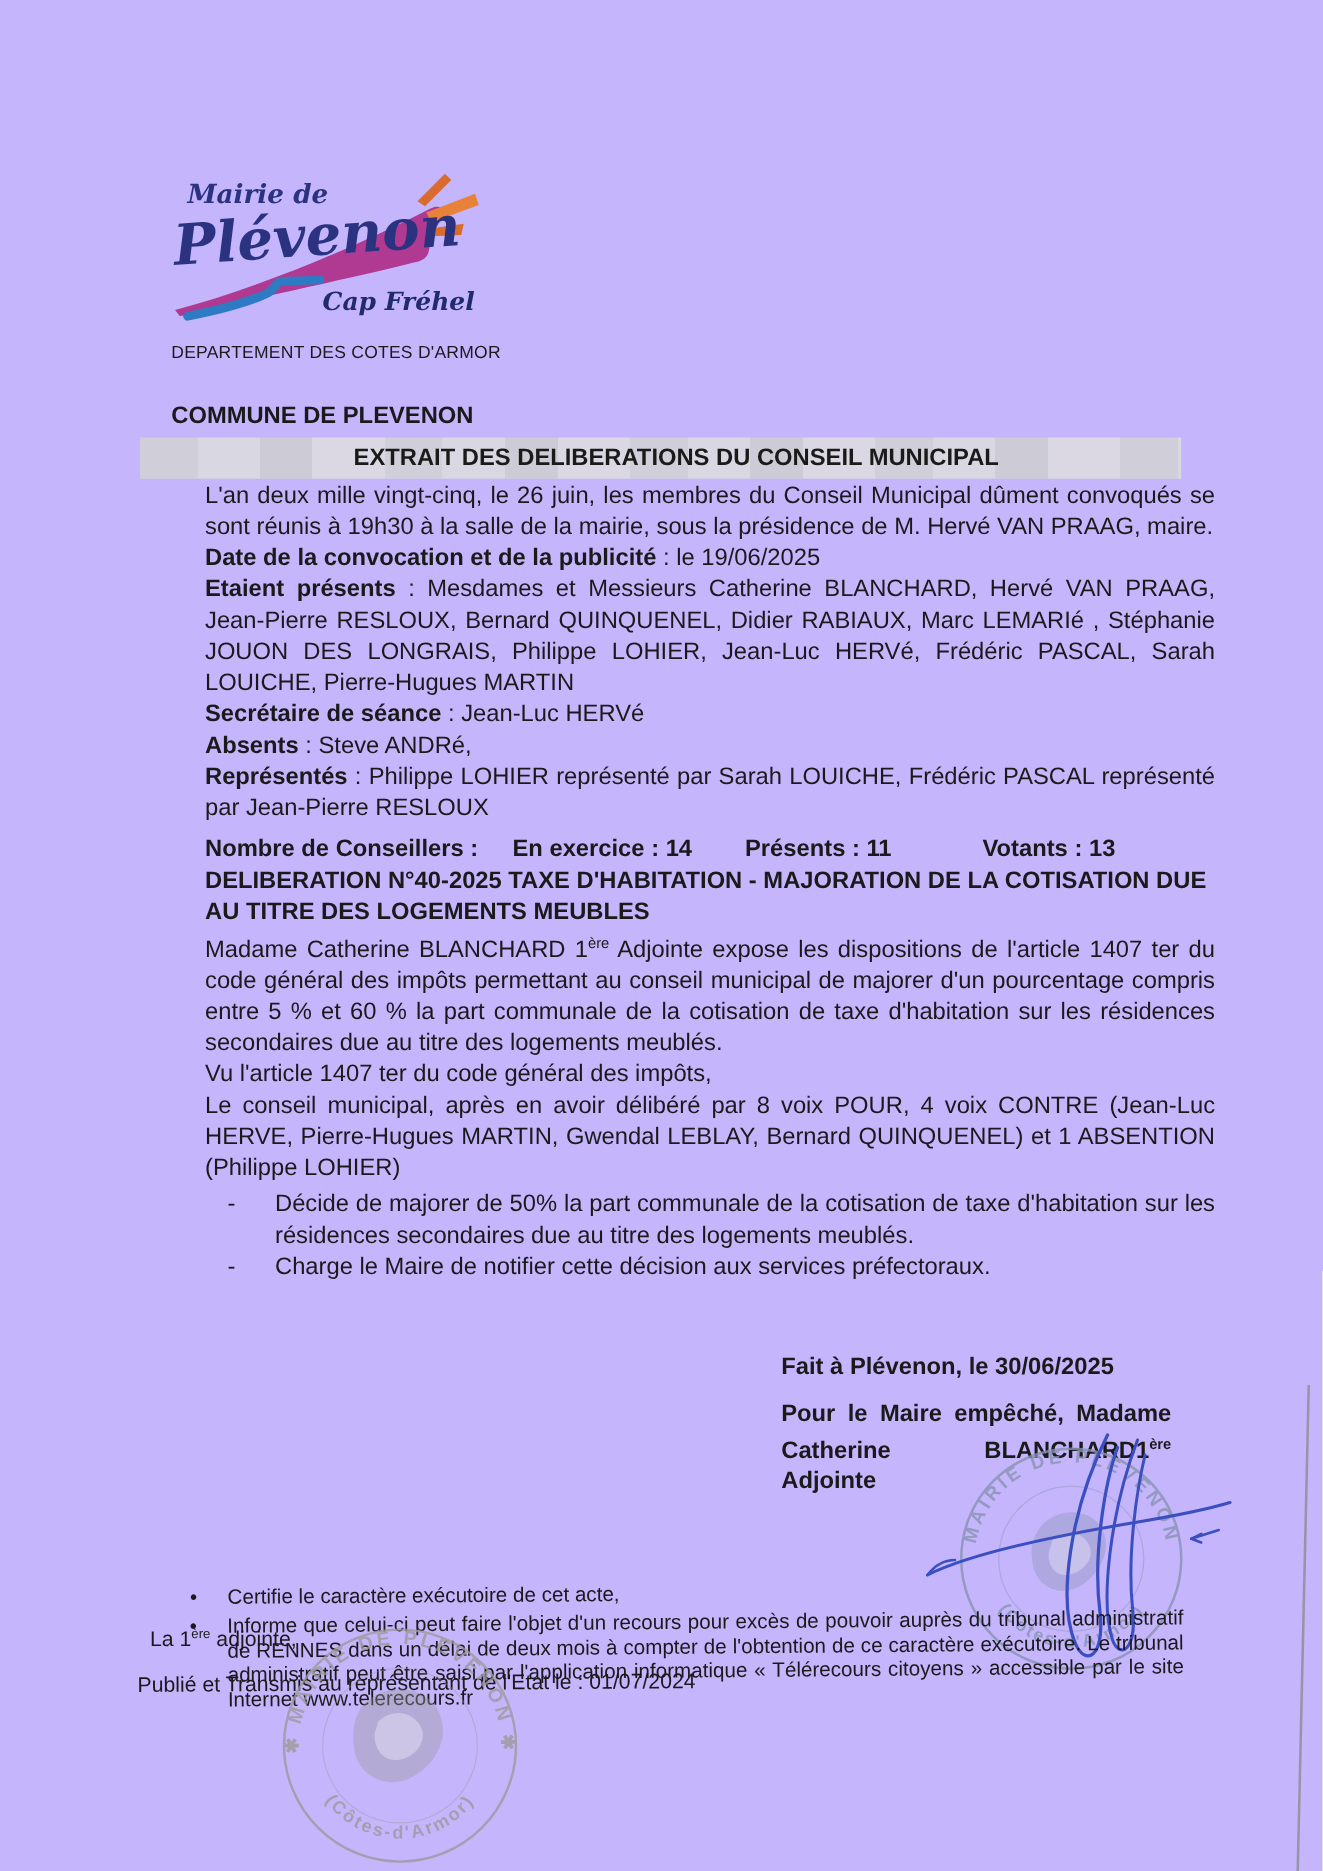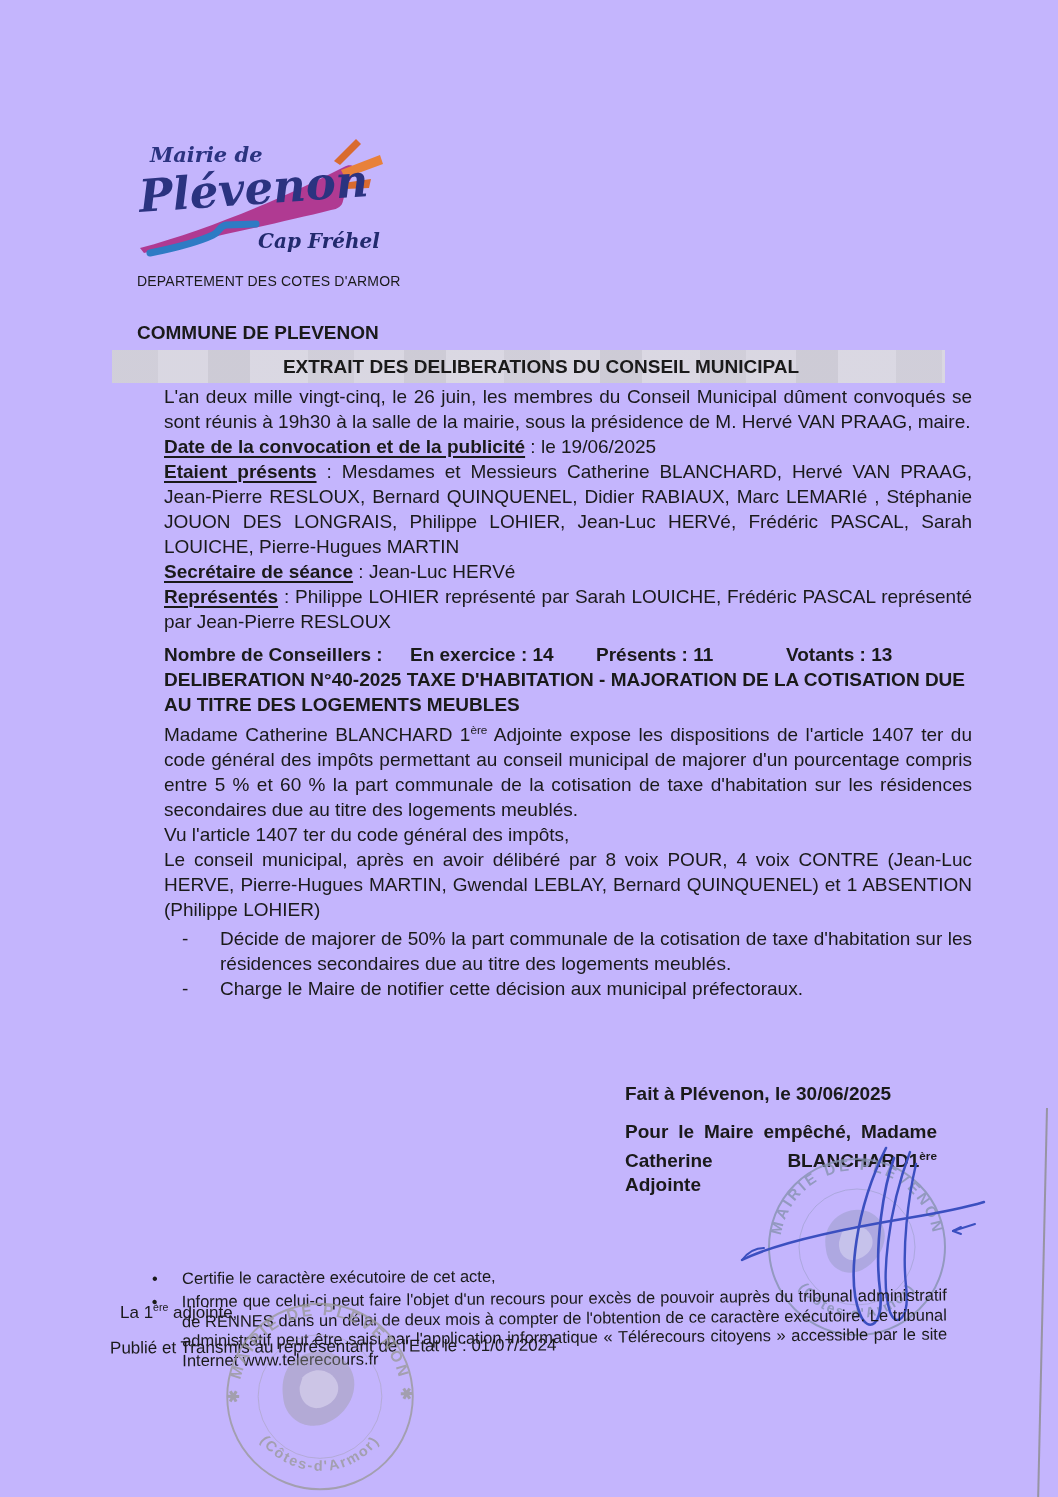--- a/index.html
+++ b/index.html
@@ -14,21 +14,21 @@
   .band{
     left:112px; top:350px; width:833px; height:33px;
     background:repeating-linear-gradient(90deg,#d3d3d3 0 46px,#dddddd 46px 96px,#cfcfcf 96px 138px,#dedede 138px 196px);
     opacity:.85;
   }
   .extrait{left:137px; top:356px; width:808px; text-align:center; font-weight:700; font-size:19px;}
   
   .flow{left:137px; top:384px; width:808px; font-size:19px; line-height:25px;margin-left:27px;}
   .flow p{margin:0;}
   .just{text-align:justify;}
-  .lbl{font-weight:700; text-decoration:underline; text-decoration-thickness:2px; text-underline-offset:3px;}
+  .lbl{font-weight:700; text-decoration-thickness:2px; text-underline-offset:3px;}
   .cons-row{position:relative; font-weight:700; margin-top:8px; height:25px;}
   .cons-row span{position:absolute; top:0; white-space:nowrap;}
   .cons-l{left:0;} .cons-1{left:246px;} .cons-2{left:432px;} .cons-3{left:622px;}
   .delib-title{font-weight:700; margin-top:16px;}
   .expose{margin-top:16px;}
   .vu{margin-top:8px;}
   .decisions{margin-top:4px;}
   .dec-row{display:flex; padding-left:18px;}
   .dash{width:38px; flex:none;}
   .dec-text{flex:1; text-align:justify;}
@@ -84,20 +84,23 @@
     <p class="just">L'an deux mille vingt-cinq, le 26 juin, les membres du Conseil Municipal dûment convoqués se sont réunis à 19h30 à la salle de la mairie, sous la présidence de M. Hervé VAN PRAAG, maire.</p>
     <p>
       <span class="lbl">Date de la convocation et de la publicité</span><span> : le 19/06/2025</span>
     </p>
     <p class="just">
       <span class="lbl">Etaient présents</span><span> : Mesdames et Messieurs Catherine BLANCHARD, Hervé VAN PRAAG, Jean-Pierre RESLOUX, Bernard QUINQUENEL, Didier RABIAUX, Marc LEMARIé , Stéphanie JOUON DES LONGRAIS, Philippe LOHIER, Jean-Luc HERVé, Frédéric PASCAL, Sarah LOUICHE, Pierre-Hugues MARTIN</span>
     </p>
     <p>
       <span class="lbl">Secrétaire de séance</span><span> : Jean-Luc HERVé</span>
     </p>
+    <p>
+      <span class="lbl">Absents</span><span> : Steve ANDRé,</span>
+    </p>
     <p class="just">
       <span class="lbl">Représentés</span><span> : Philippe LOHIER représenté par Sarah LOUICHE, Frédéric PASCAL représenté par Jean-Pierre RESLOUX</span>
     </p>
     <div class="cons-row">
       <span class="cons-l">Nombre de Conseillers :</span>
       <span class="cons-1">En exercice : 14</span>
       <span class="cons-2">Présents : 11</span>
       <span class="cons-3">Votants : 13</span>
     </div>
     <p class="delib-title">DELIBERATION N°40-2025 TAXE D'HABITATION - MAJORATION DE LA COTISATION DUE AU TITRE DES LOGEMENTS MEUBLES</p>
@@ -106,21 +109,21 @@
     </p>
     <p class="vu">Vu l'article 1407 ter du code général des impôts,</p>
     <p class="just">Le conseil municipal, après en avoir délibéré par 8 voix POUR, 4 voix CONTRE (Jean-Luc HERVE, Pierre-Hugues MARTIN, Gwendal LEBLAY, Bernard QUINQUENEL) et 1 ABSENTION (Philippe LOHIER)</p>
     <div class="decisions">
       <div class="dec-row">
         <span class="dash">-</span>
         <span class="dec-text">Décide de majorer de 50% la part communale de la cotisation de taxe d'habitation sur les résidences secondaires due au titre des logements meublés.</span>
       </div>
       <div class="dec-row">
         <span class="dash">-</span>
-        <span class="dec-text">Charge le Maire de notifier cette décision aux municipal préfectoraux.</span>
+        <span class="dec-text">Charge le Maire de notifier cette décision aux services préfectoraux.</span>
       </div>
     </div>
   </div>
 
   <div class="abs fait-block">
     <div>Fait à Plévenon, le 30/06/2025</div>
     <p class="pour">
       <span>Pour le Maire empêché, Madame Catherine BLANCHARD1</span><span class="sup">ère</span><span> Adjointe</span>
     </p>
   </div>

